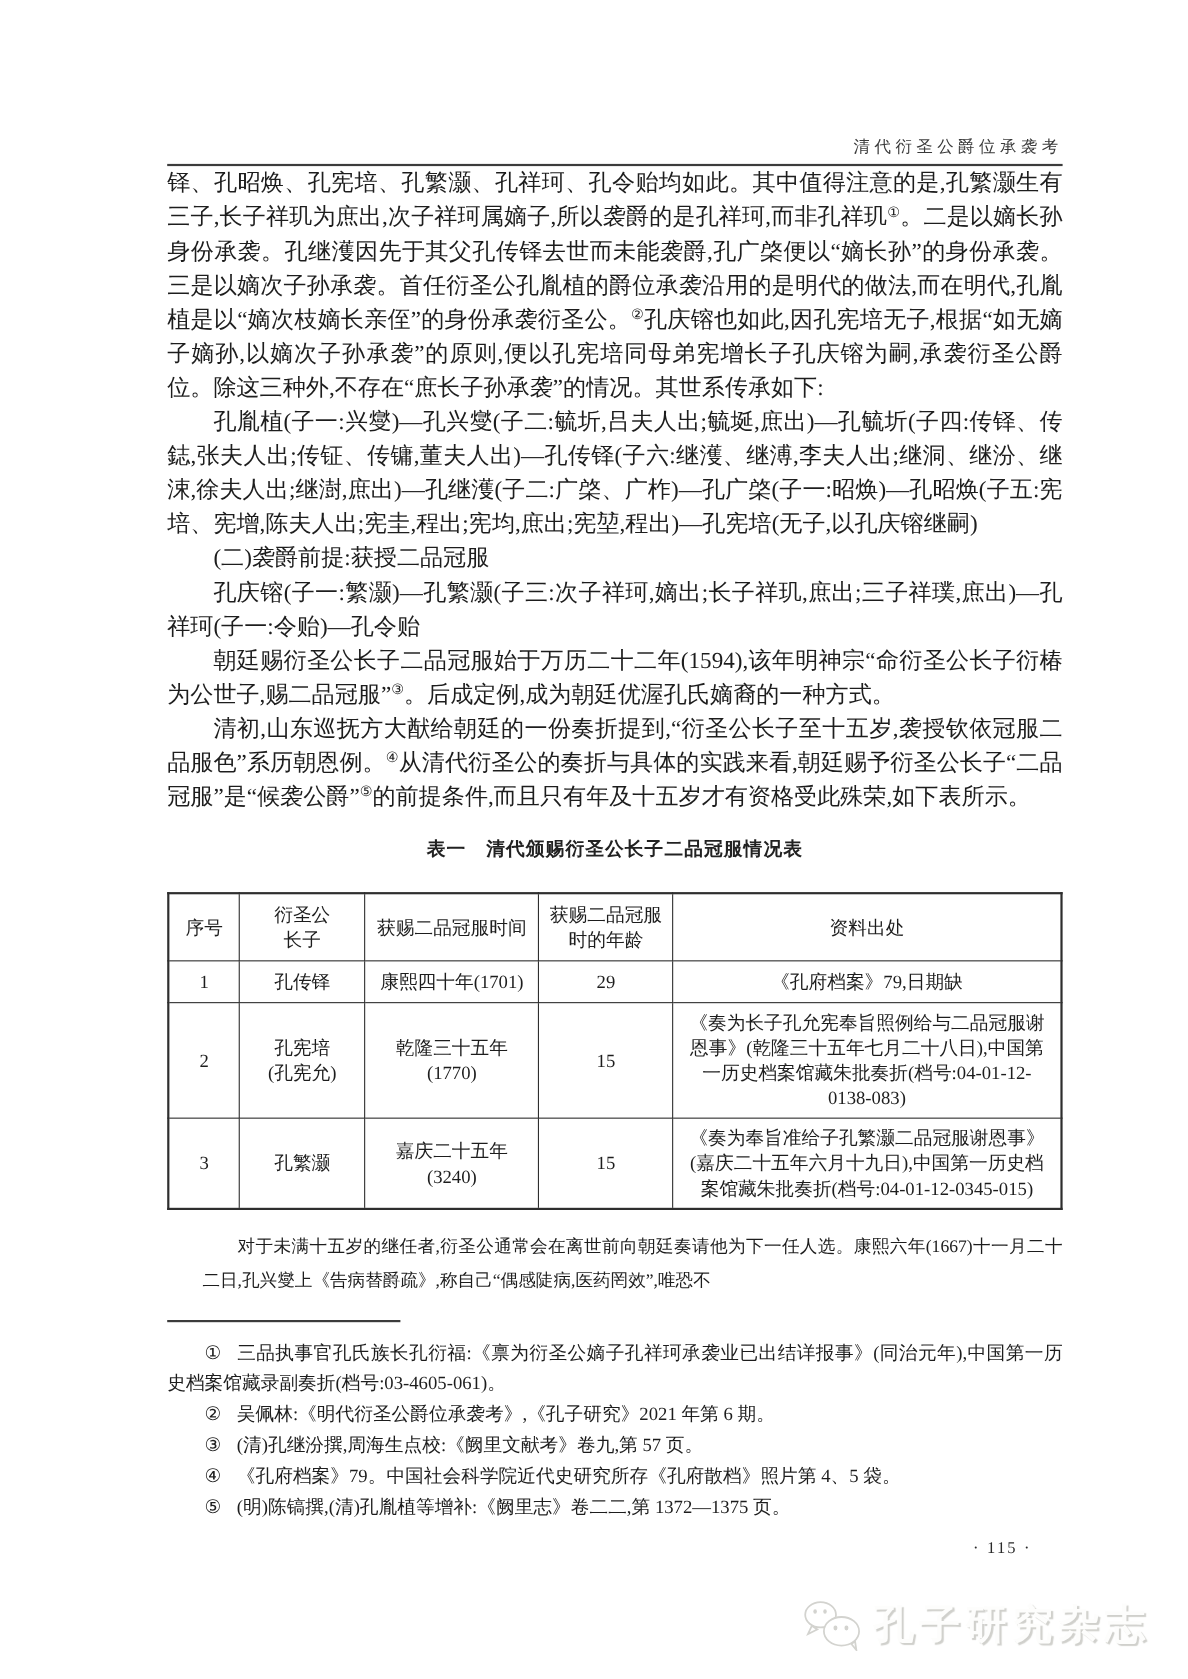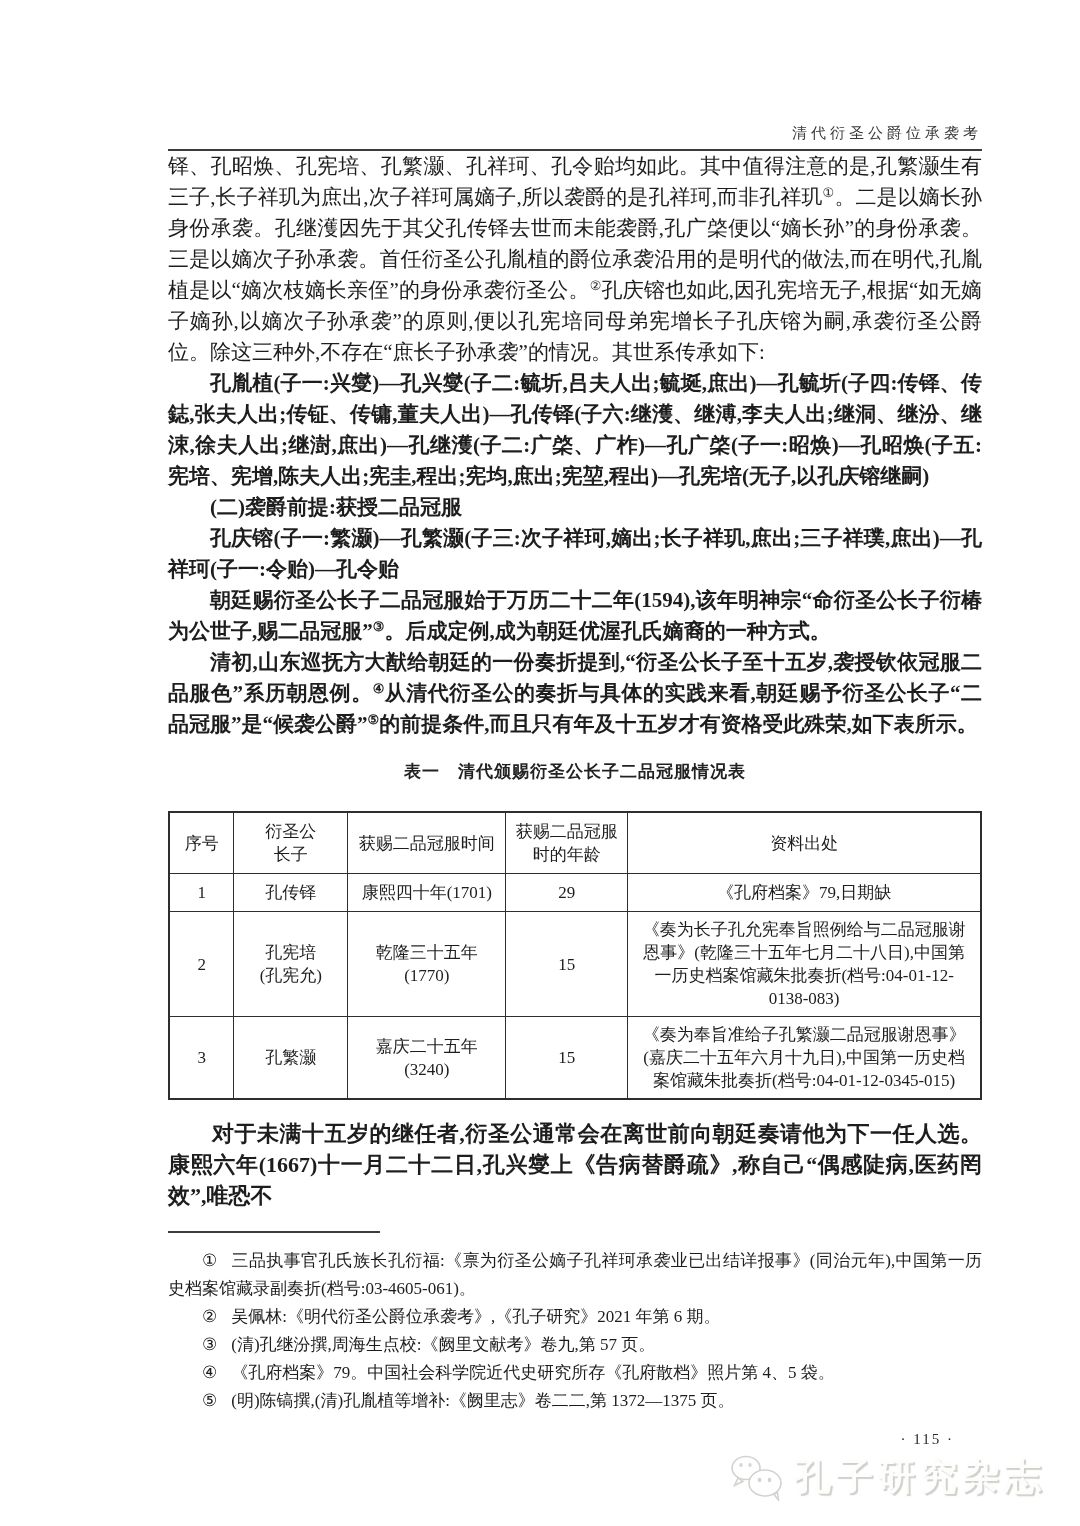--- a/index.html
+++ b/index.html
@@ -5,33 +5,33 @@
   html,body{margin:0;padding:0;background:#ffffff;}
   .screen{
     position:relative;
     width:1080px;height:1526px;
     background:#ffffff;
     overflow:hidden;
     font-family:"Liberation Serif","DejaVu Serif",serif;
     color:#1d1d1d;
     margin:0 auto;
   }
-  .content{position:absolute;left:168px;top:0;width:814px;}
+  .content{position:absolute;left:152px;top:0;width:814px;}
   .running-header{
     margin-top:124px;
     text-align:right;
     font-size:15px;
     letter-spacing:4px;
     color:#3a3a3a;
     padding-bottom:6px;
     border-bottom:2px solid #3c3c3c;
   }
   .body-text{font-size:21px;line-height:31px;text-align:justify;}
   .para{margin:0;}
-  .para.indent{text-indent:2em;font-weight:bold;}
+  .para.indent{text-indent:2em;}
   sup.fnref{font-size:13px;line-height:0;vertical-align:7px;}
   .table-block{margin-top:20px;}
   .table-caption{
     text-align:center;
     font-family:Liberation Serif, serif;
     font-weight:700;
     font-size:17px;
     letter-spacing:1px;
     color:#222222;
   }
@@ -46,21 +46,21 @@
   table.succession th, table.succession td{
     border:1.5px solid #2e2e2e;
     text-align:center;
     vertical-align:middle;
     white-space:pre-line;
     line-height:23px;
     padding:7px 4px;
     font-weight:400;
   }
   table.succession td.col4{text-align:center;padding:6px 10px;}
-  .after-table{margin-top:18px;font-size:22px;line-height:31px;text-align:justify;}
+  .after-table{margin-top:18px;font-size:16px;line-height:31px;text-align:justify;margin-left:32px;}
   .fn-rule{
     width:212px;
     border:none;
     border-top:2px solid #3c3c3c;
     margin:20px 0 14px 0;
   }
   .footnotes p.footnote{
     margin:0;
     font-size:17px;
     line-height:28px;

